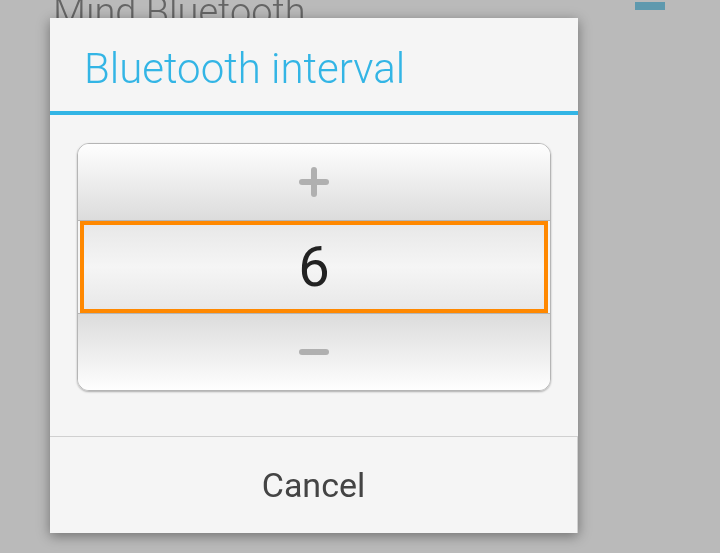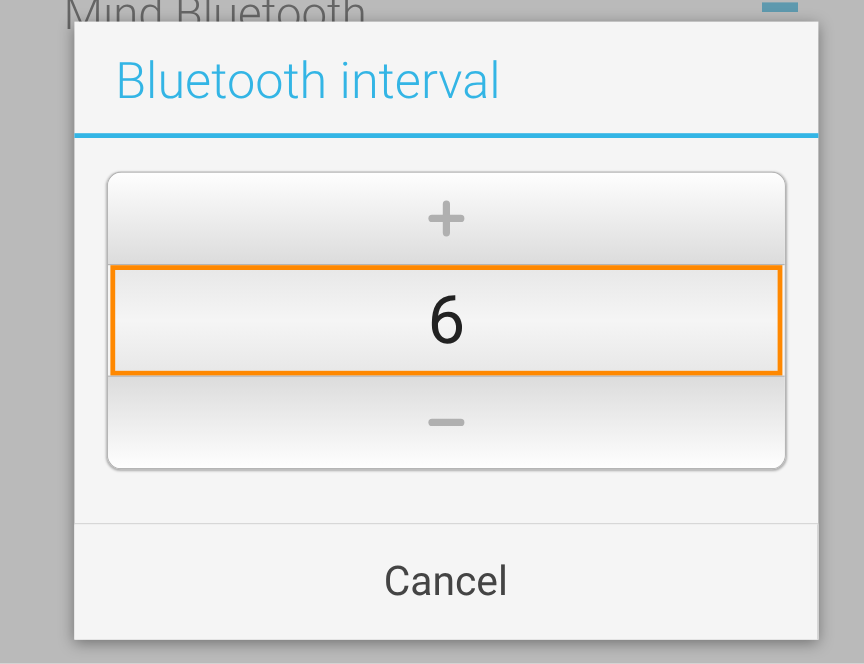--- a/index.html
+++ b/index.html
@@ -29,27 +29,26 @@
 }
 .scrim {
   position: absolute;
   inset: 0;
   background: rgba(130,130,130,0.55);
 }
 .dialog {
   position: absolute;
   left: 50px;
   top: 18px;
-  width: 620px;
+  width: 528px;
   height: 515px;
   background: #f5f5f5;
   box-shadow: 0 3px 12px rgba(0,0,0,0.4);
   display: flex;
   flex-direction: column;
-  margin-left: 12px;
 }
 .dialog-title {
   font-size: 42px;
   font-weight: 300;
   color: #33b5e5;
   padding: 26px 34px 18px;
 }
 .title-divider {
   height: 4px;
   background: #33b5e5;

